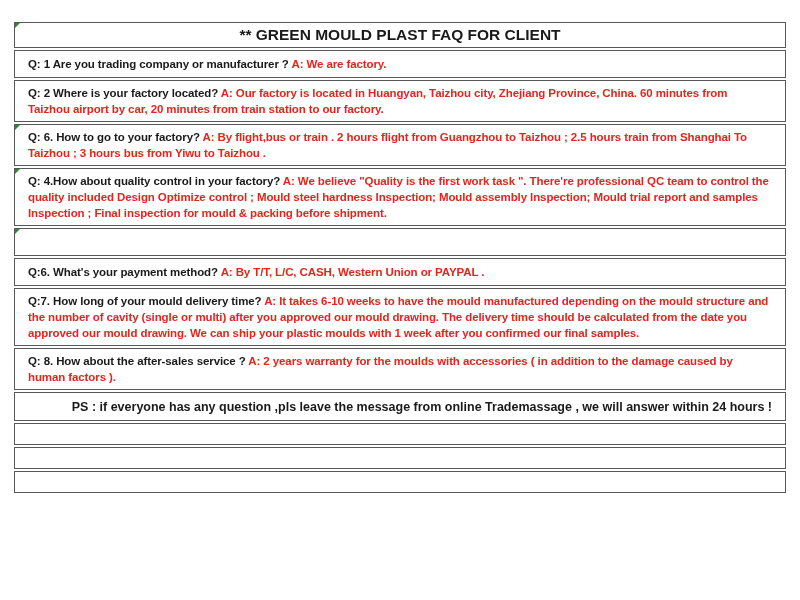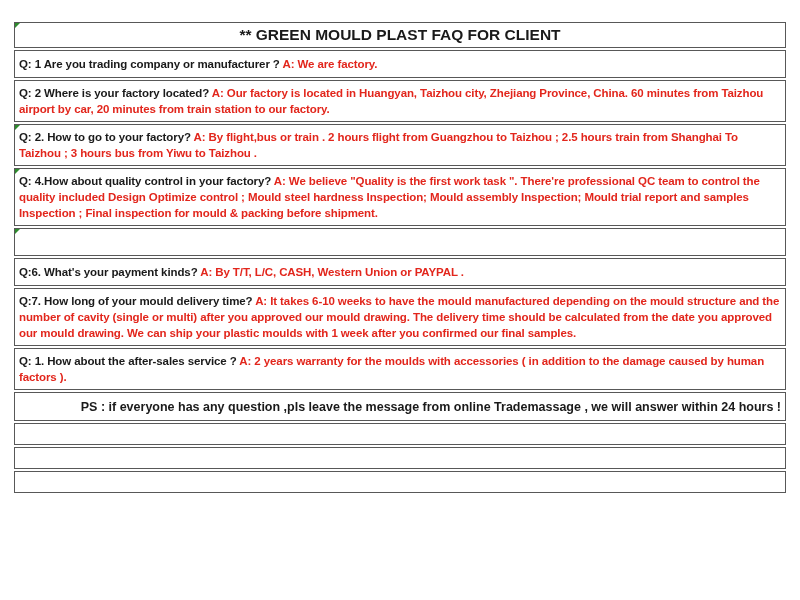--- a/index.html
+++ b/index.html
@@ -19,21 +19,21 @@
     top: 22px;
     left: 14px;
     width: 772px;
   }
   .row {
     position: relative;
     border: 1px solid #585858;
     margin-bottom: 2px;
     display: flex;
     align-items: center;
-    padding: 4px 4px;
+    padding: 4px 13px;
     box-sizing: border-box;
     background: #ffffff;
   }
   .row.title {
     justify-content: center;
     min-height: 26px;
     font-size: 15.5px;
     font-weight: bold;
     color: #1a1a1a;
     padding: 2px 4px;
@@ -84,37 +84,37 @@
   </div>
   <div id="qa-rows">
       <div class="row qa">
         <span class="txt"><span class="seg question">Q: 1 Are you trading company or manufacturer ? </span><span class="seg answer">A: We are factory.</span></span>
       </div>
       <div class="row qa">
         <span class="txt"><span class="seg question">Q: 2 Where is your factory located? </span><span class="seg answer">A: Our factory is located in Huangyan, Taizhou city, Zhejiang Province, China. </span><span class="seg answer-underline">60</span><span class="seg answer"> minutes from Taizhou airport by car, </span><span class="seg answer-underline">20</span><span class="seg answer"> minutes from train station to our factory.</span></span>
       </div>
       <div class="row qa">
         <span class="marker"></span>
-        <span class="txt"><span class="seg question">Q: 2. How to go to your factory? </span><span class="seg answer">A: By flight,bus or train . 2 hours flight from Guangzhou to Taizhou ; 2.5 hours train from Shanghai To Taizhou ; 3 hours bus from Yiwu to Taizhou .</span></span>
+        <span class="txt"><span class="seg question">Q: 6. How to go to your factory? </span><span class="seg answer">A: By flight,bus or train . 2 hours flight from Guangzhou to Taizhou ; 2.5 hours train from Shanghai To Taizhou ; 3 hours bus from Yiwu to Taizhou .</span></span>
       </div>
       <div class="row qa">
         <span class="marker"></span>
         <span class="txt"><span class="seg question">Q: 4.How about quality control in your factory? </span><span class="seg answer">A: We believe "Quality is the first work task ". There're professional QC team to control the quality included Design Optimize control ;  Mould steel hardness Inspection; Mould assembly Inspection;  Mould trial report and samples Inspection ; Final inspection for mould &amp; packing before shipment.</span></span>
       </div>
       <div class="row qa">
         <span class="marker"></span>
       </div>
       <div class="row qa">
-        <span class="txt"><span class="seg question">Q:6. What's your payment kinds? </span><span class="seg answer">A: By T/T, L/C, CASH, Western Union or PAYPAL .</span></span>
+        <span class="txt"><span class="seg question">Q:6. What's your payment method? </span><span class="seg answer">A: By T/T, L/C, CASH, Western Union or PAYPAL .</span></span>
       </div>
       <div class="row qa">
         <span class="txt"><span class="seg question">Q:7. How long of your mould delivery time? </span><span class="seg answer">A:  It takes 6-10 weeks to have the mould manufactured depending on the mould structure and the number of cavity (single or multi) after you approved our mould drawing. The delivery time should be calculated from the date you approved our mould drawing. We can ship your plastic moulds with 1 week after you confirmed our final samples.</span></span>
       </div>
       <div class="row qa">
-        <span class="txt"><span class="seg question">Q: 1. How about the after-sales service ? </span><span class="seg answer">A: 2 years warranty for the moulds with accessories ( in addition to the damage caused by human factors ).</span></span>
+        <span class="txt"><span class="seg question">Q: 8. How about the after-sales service ? </span><span class="seg answer">A: 2 years warranty for the moulds with accessories ( in addition to the damage caused by human factors ).</span></span>
       </div>
       <div class="row note">
         <span class="txt"><span class="seg question">PS : if everyone has any question ,pls leave the message from online Trademassage , we will answer within  24 hours !</span></span>
       </div>
       <div class="row empty">
         <span class="txt"></span>
       </div>
       <div class="row empty">
         <span class="txt"></span>
       </div>

